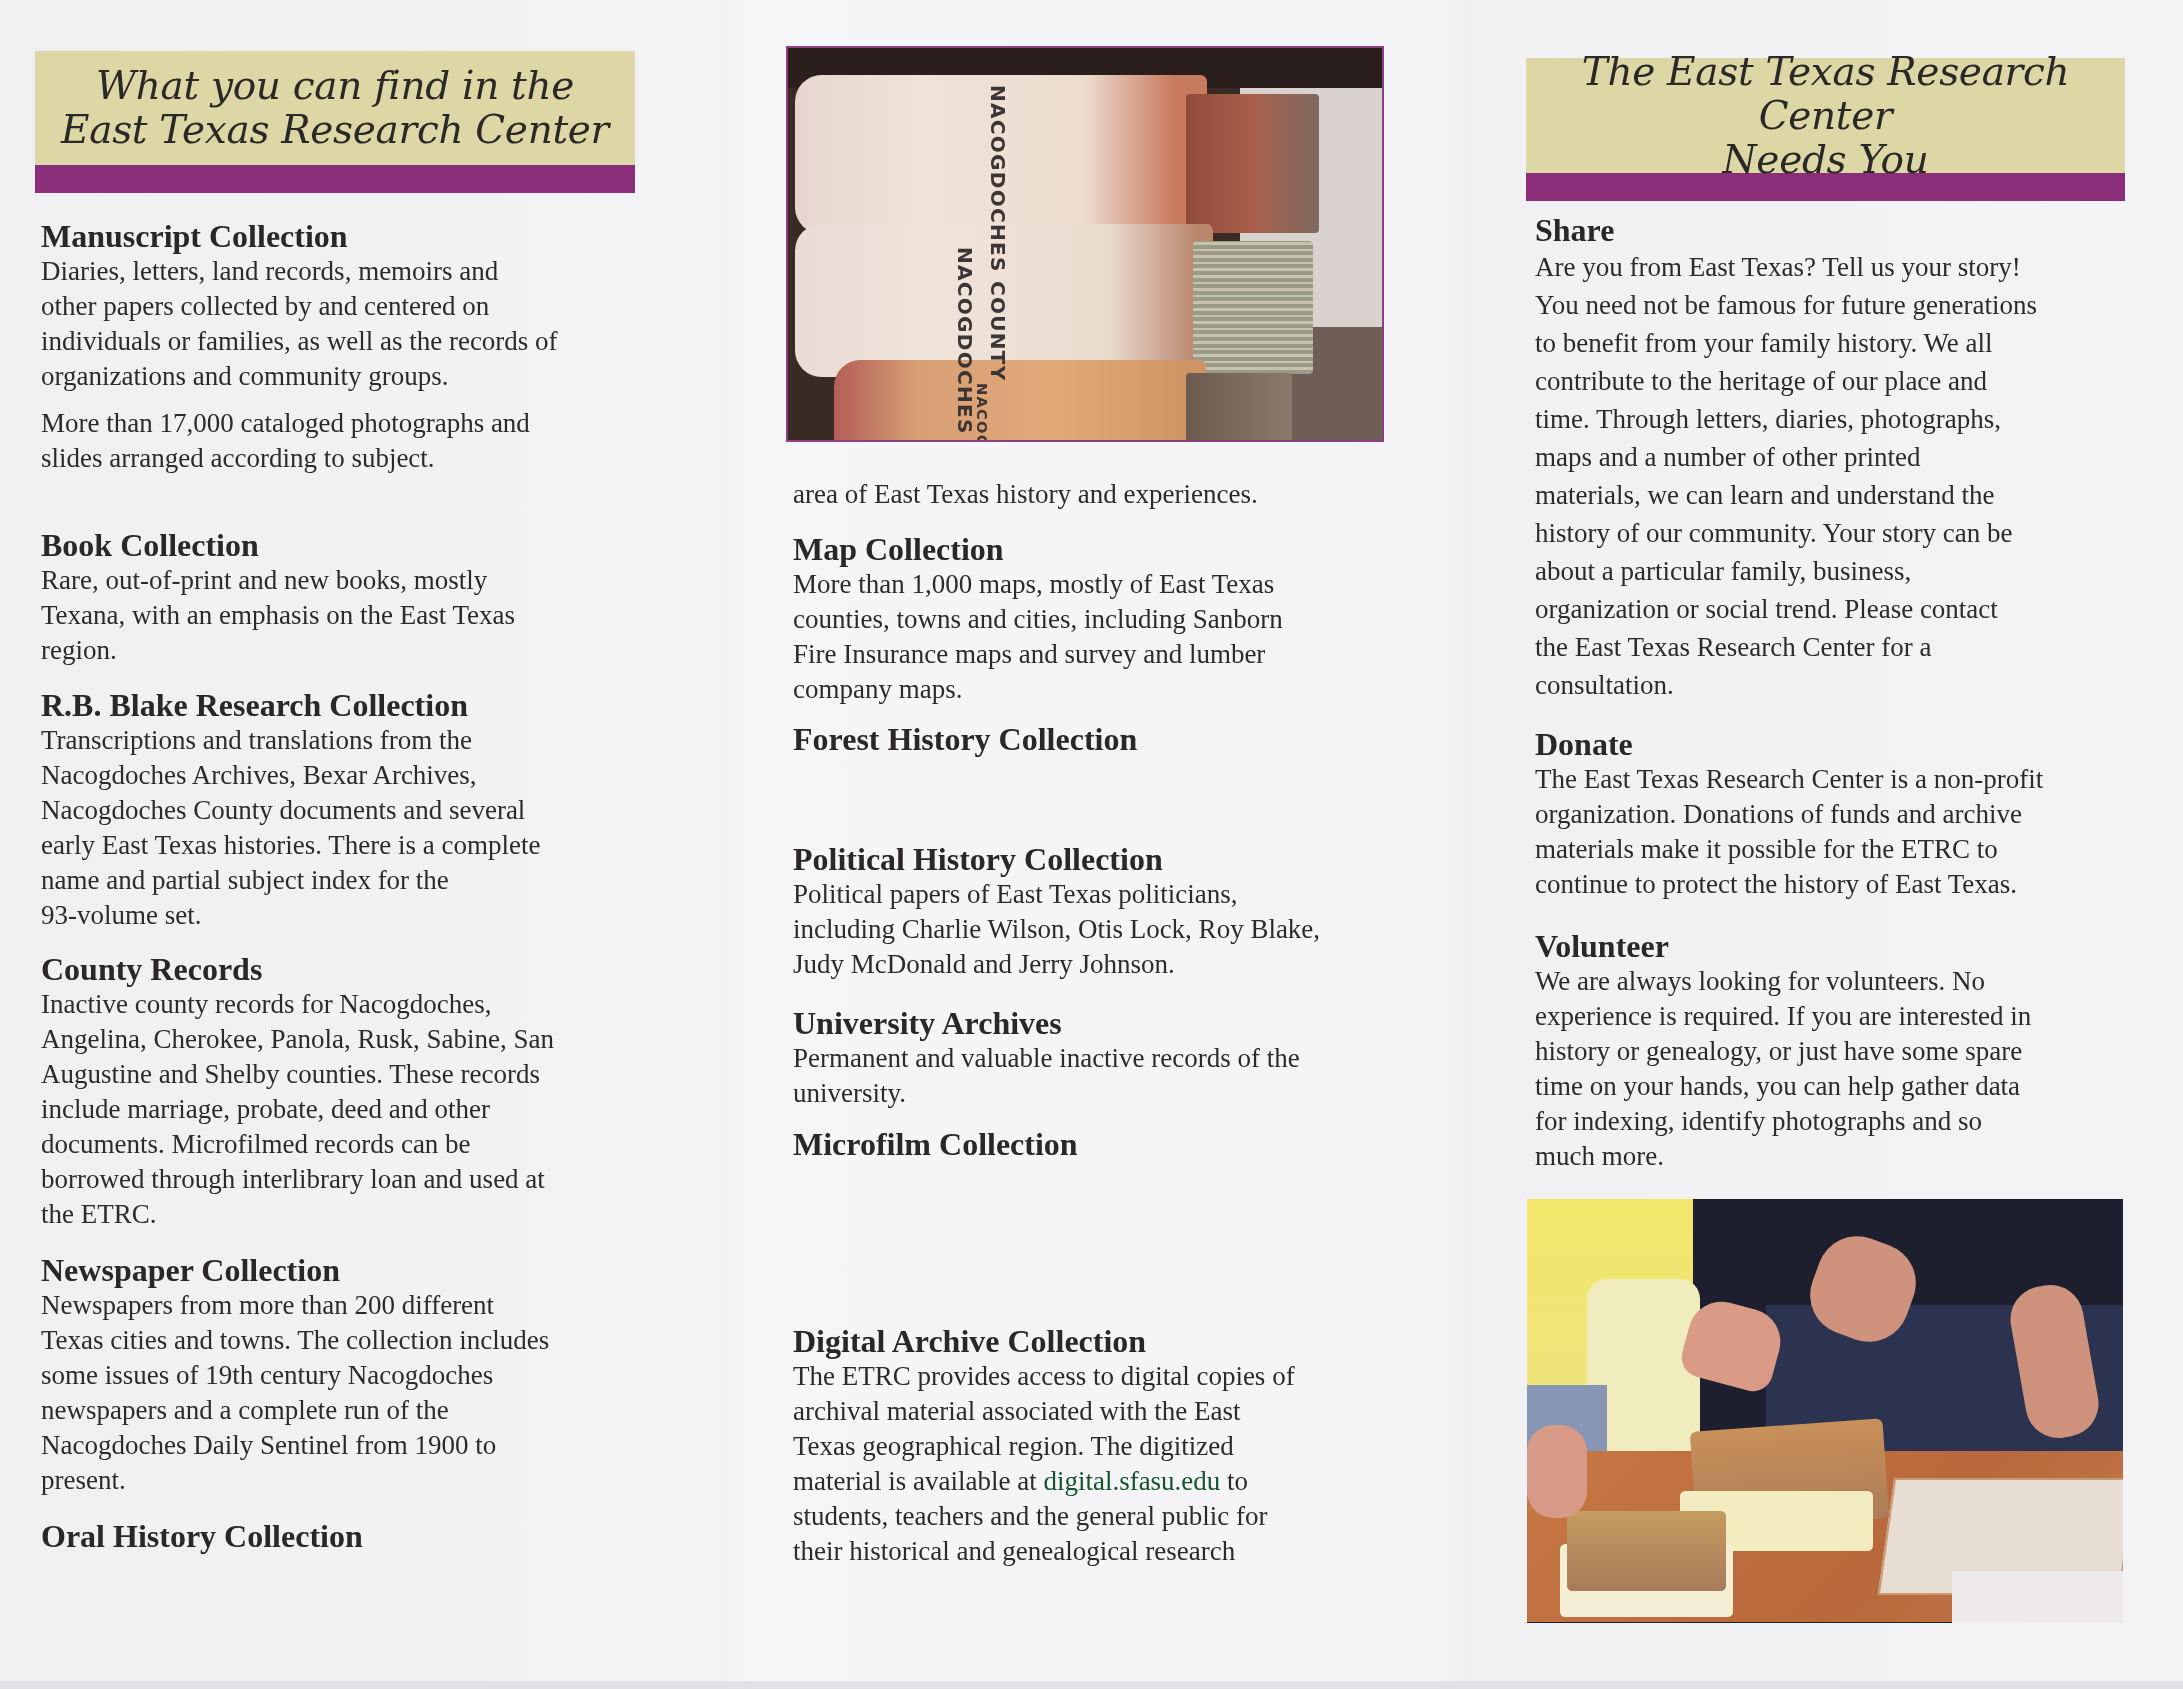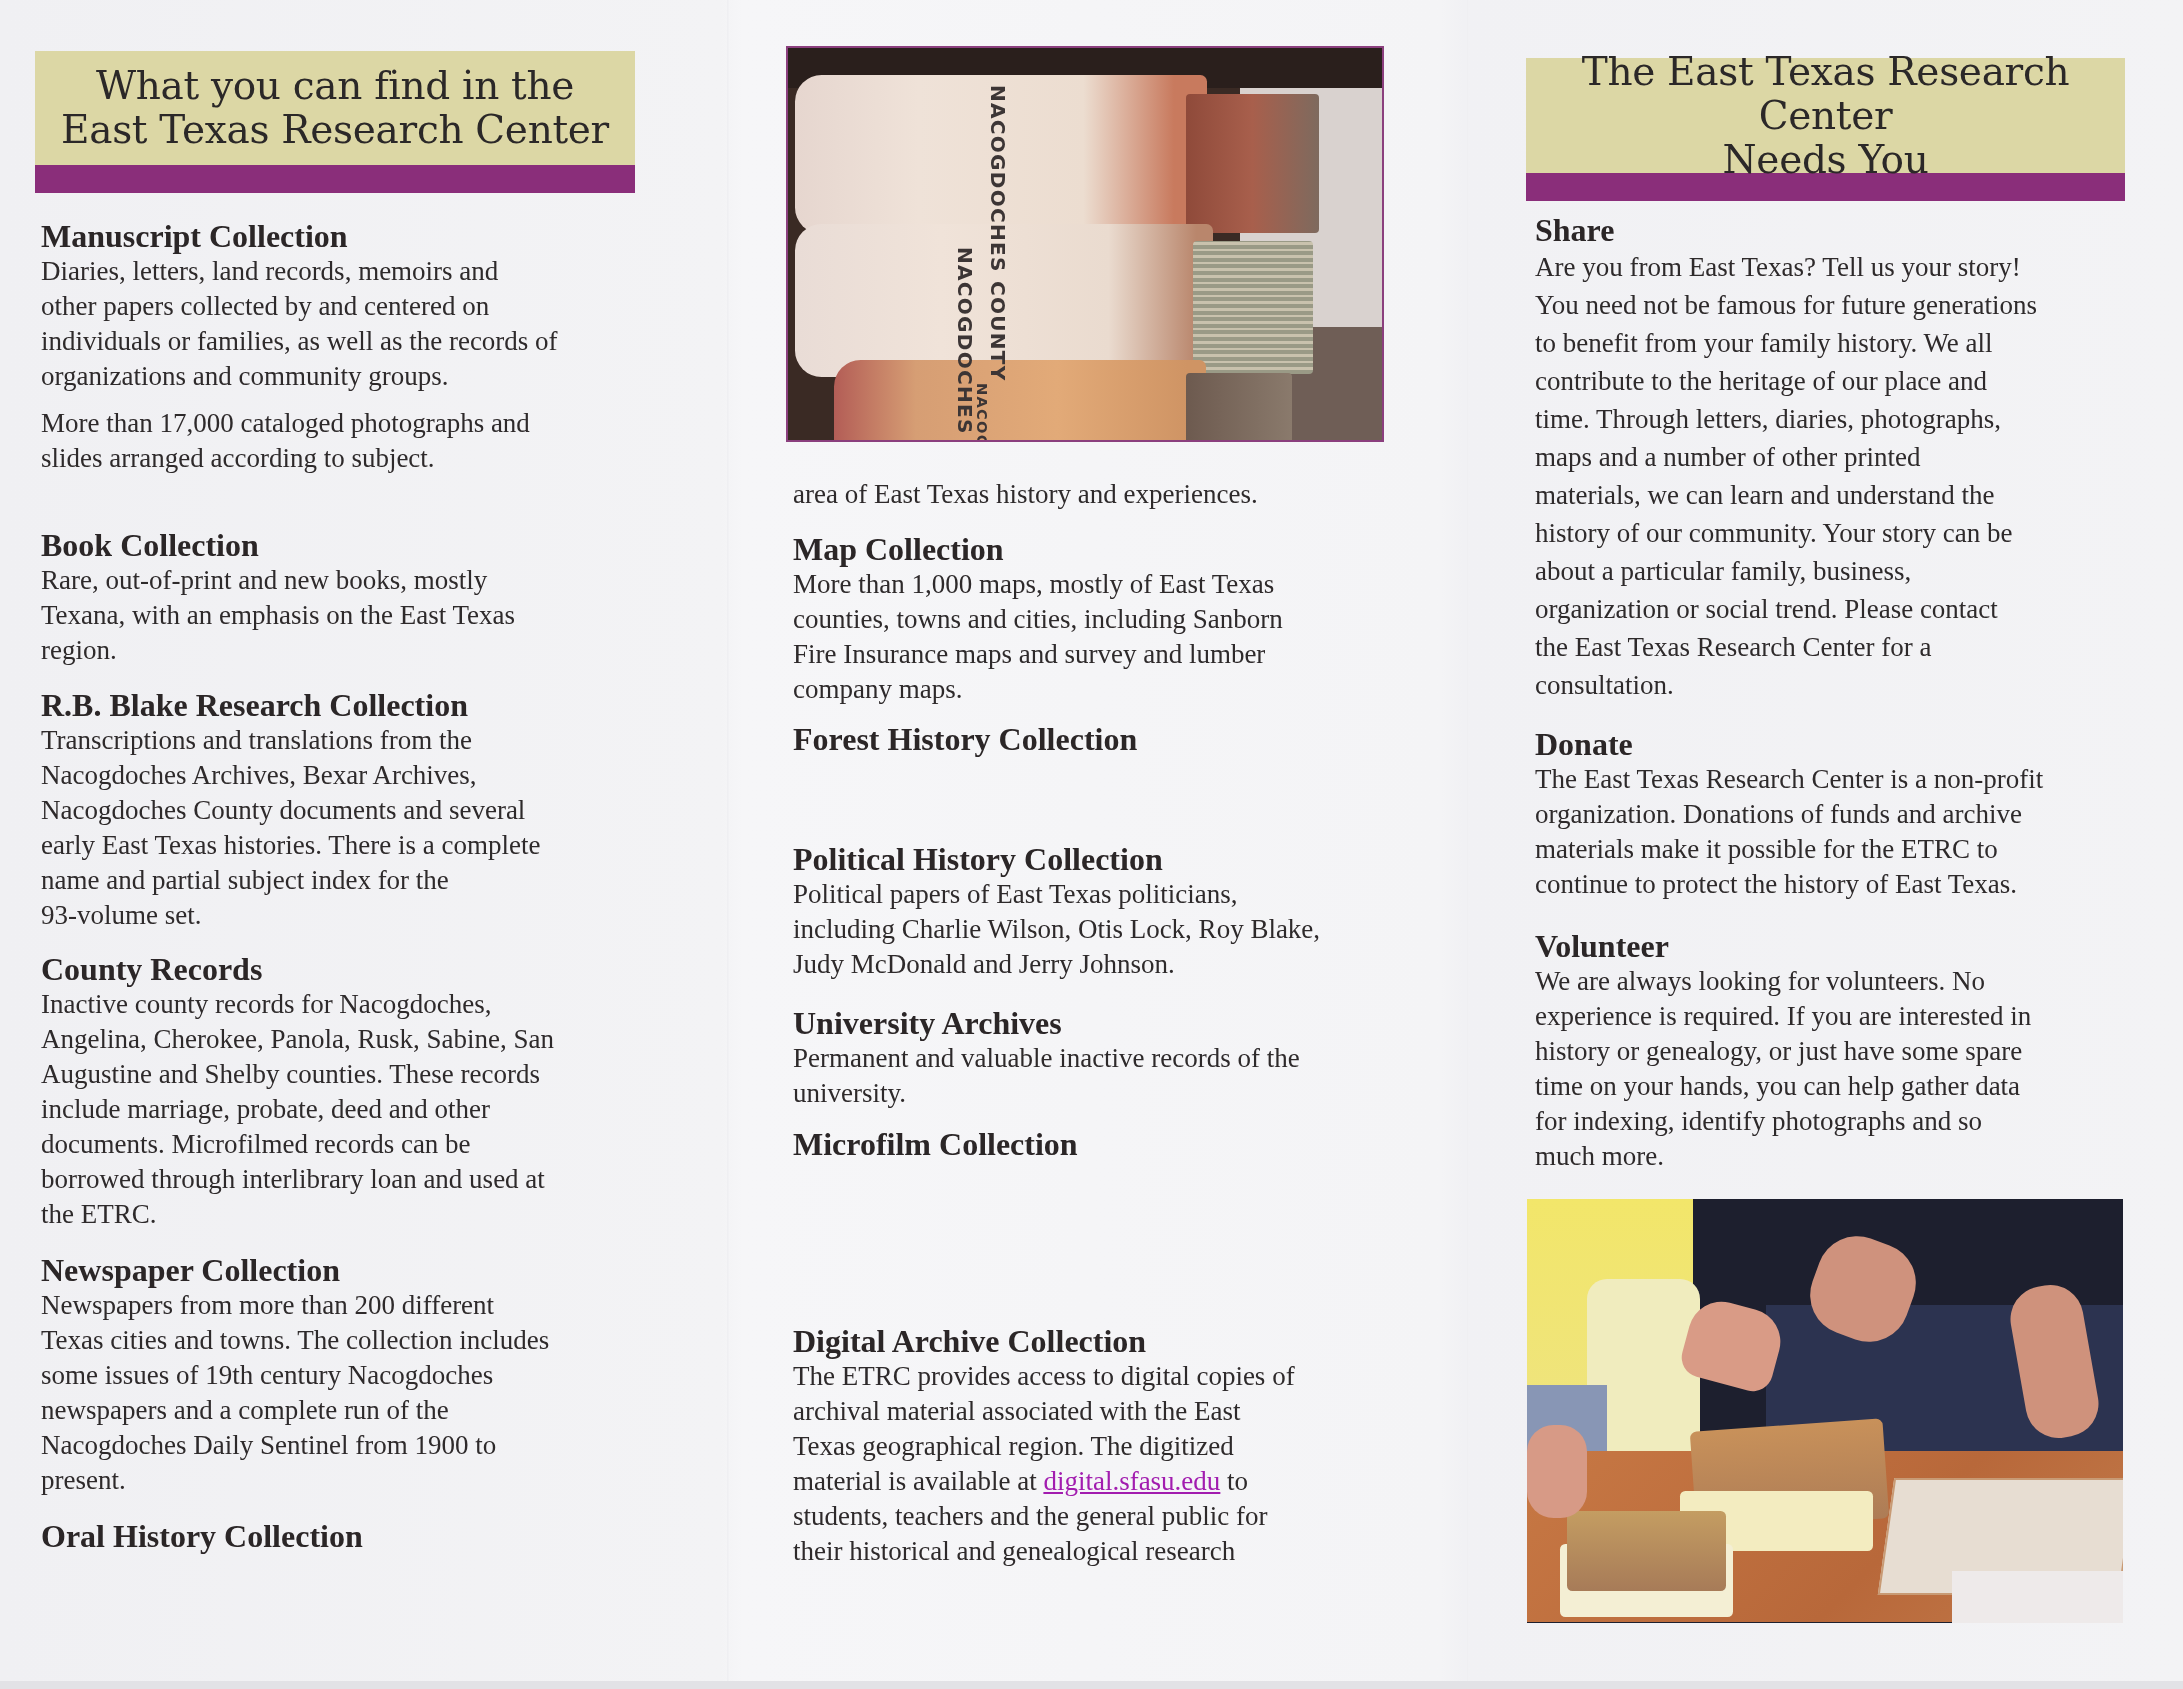--- a/index.html
+++ b/index.html
@@ -15,35 +15,35 @@
   }
   .bottom-edge { position: absolute; left: 0; top: 1681px; width: 2183px; height: 8px; background: #e2e2e6; }
   .fold { position: absolute; top: 0; width: 2px; height: 1681px; background: linear-gradient(90deg, #e4e4e8, #fafafc, #e8e8ec); }
   .panel { position: absolute; top: 0; height: 1681px; }
   .banner { position: absolute; }
   .banner .tan {
     background: #dcd7a5; display: flex; align-items: center; justify-content: center;
     text-align: center;
   }
   .banner .tan span {
-    font-family: "DejaVu Serif", "Liberation Serif", serif; 
+    font-family: "DejaVu Serif", "Liberation Serif", serif; font-style: italic;
     font-size: 39px; line-height: 44px; color: #2b2828; white-space: pre-line;
     letter-spacing: -0.3px;
   }
   .banner .purple { background: #8a2e7a; }
   .section { position: absolute; }
   .section h3 {
     margin: 0; font-family: "Liberation Serif", "DejaVu Serif", serif;
     font-weight: bold; font-size: 32px; line-height: 36px; color: #2b2627;
   }
   .section p {
     margin: 0; font-family: "Liberation Serif", "DejaVu Serif", serif;
     font-size: 27px; line-height: 35px; color: #2e2a2b; white-space: pre-line;
   }
-  .section p a { color: #a21caf; text-decoration: underline; }
+  .section p a { color: #14532d; }
   .photo { position: absolute; overflow: hidden; }
   
   .photo-books {
     left: 786px; top: 46px; width: 598px; height: 396px;
     border: 2px solid #8b3f7e; box-sizing: border-box;
     background: #3a2a24;
   }
   .photo-books .book { position: absolute; border-radius: 26.6px 6.6px 6.6px 26.6px; }
   .photo-books .label { position: absolute; font-family: "DejaVu Sans", sans-serif; font-weight: bold; color: #3c3535; transform: rotate(90deg); transform-origin: left top; white-space: nowrap; font-size: 20px; letter-spacing: 1.3px; }
   

